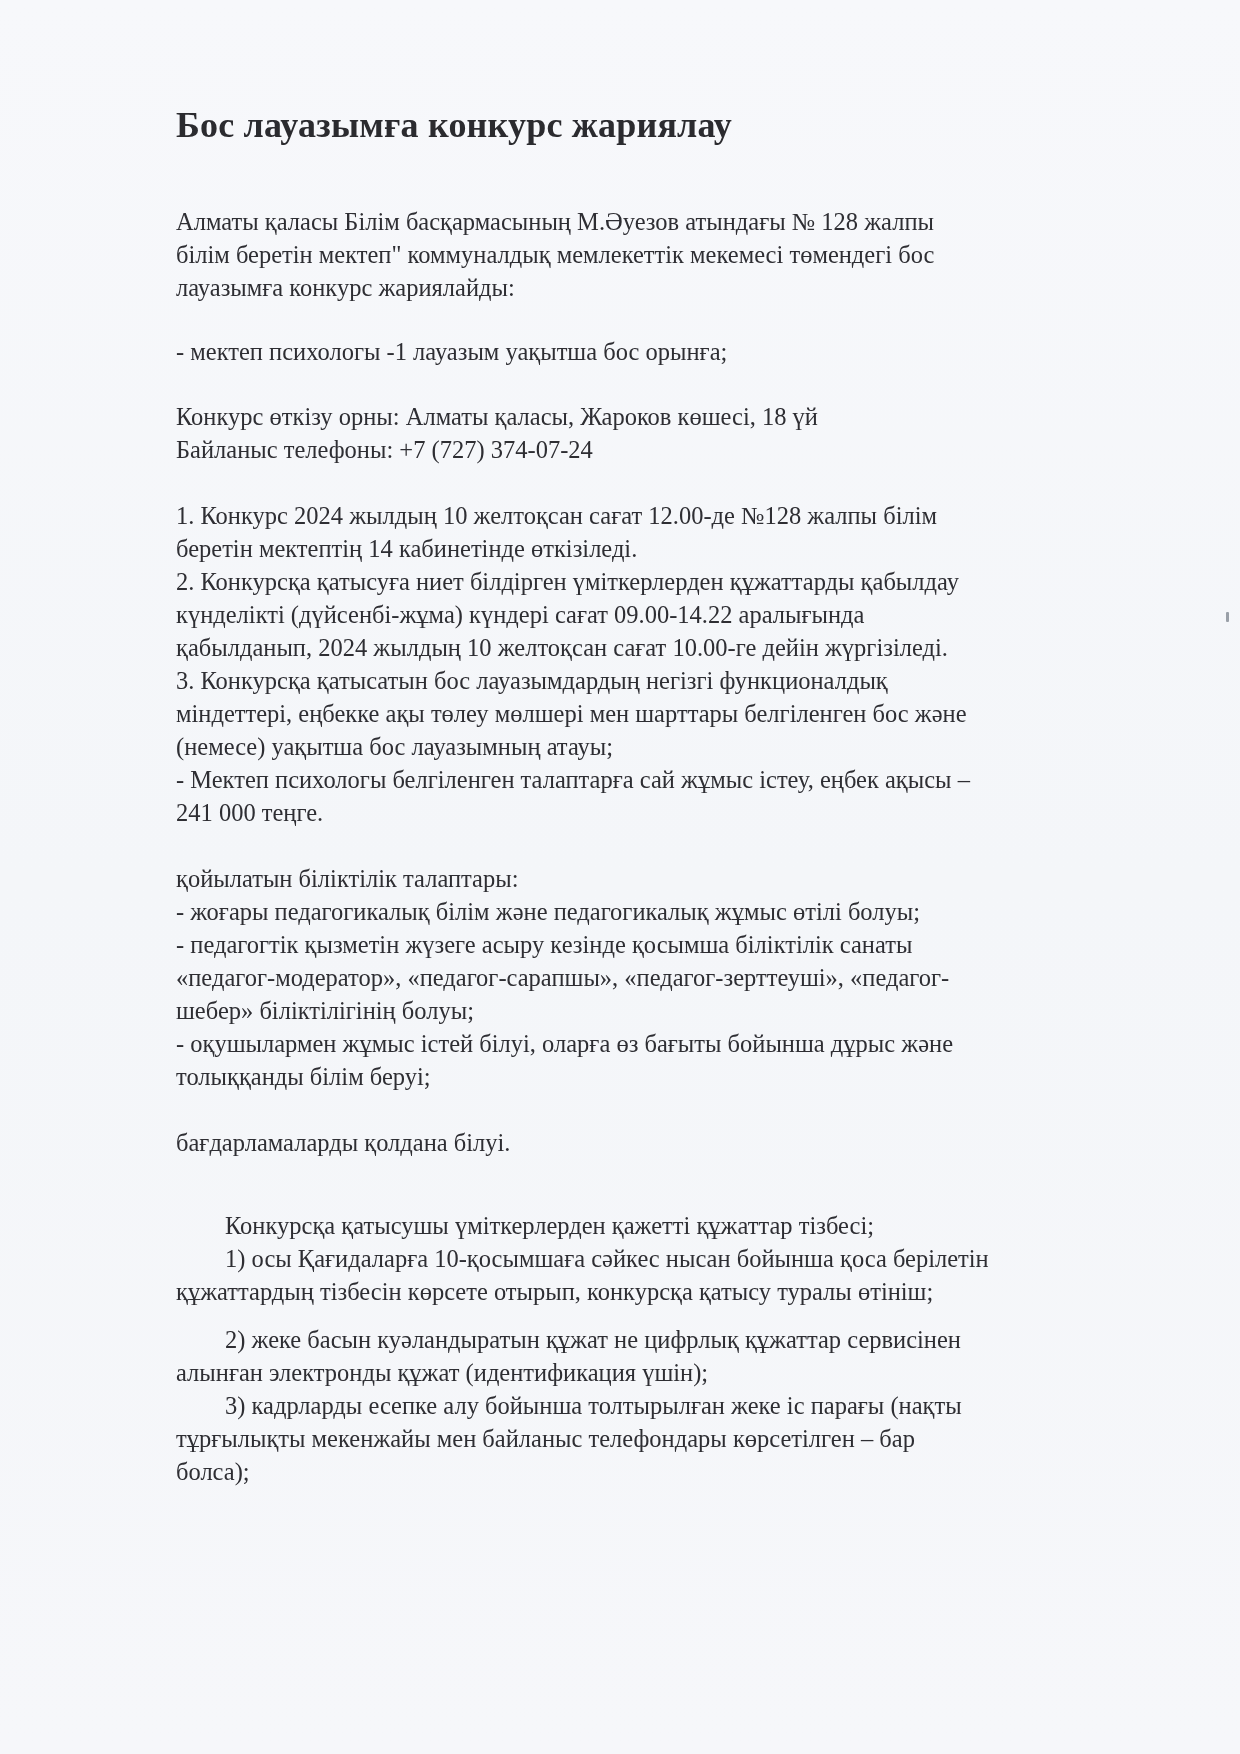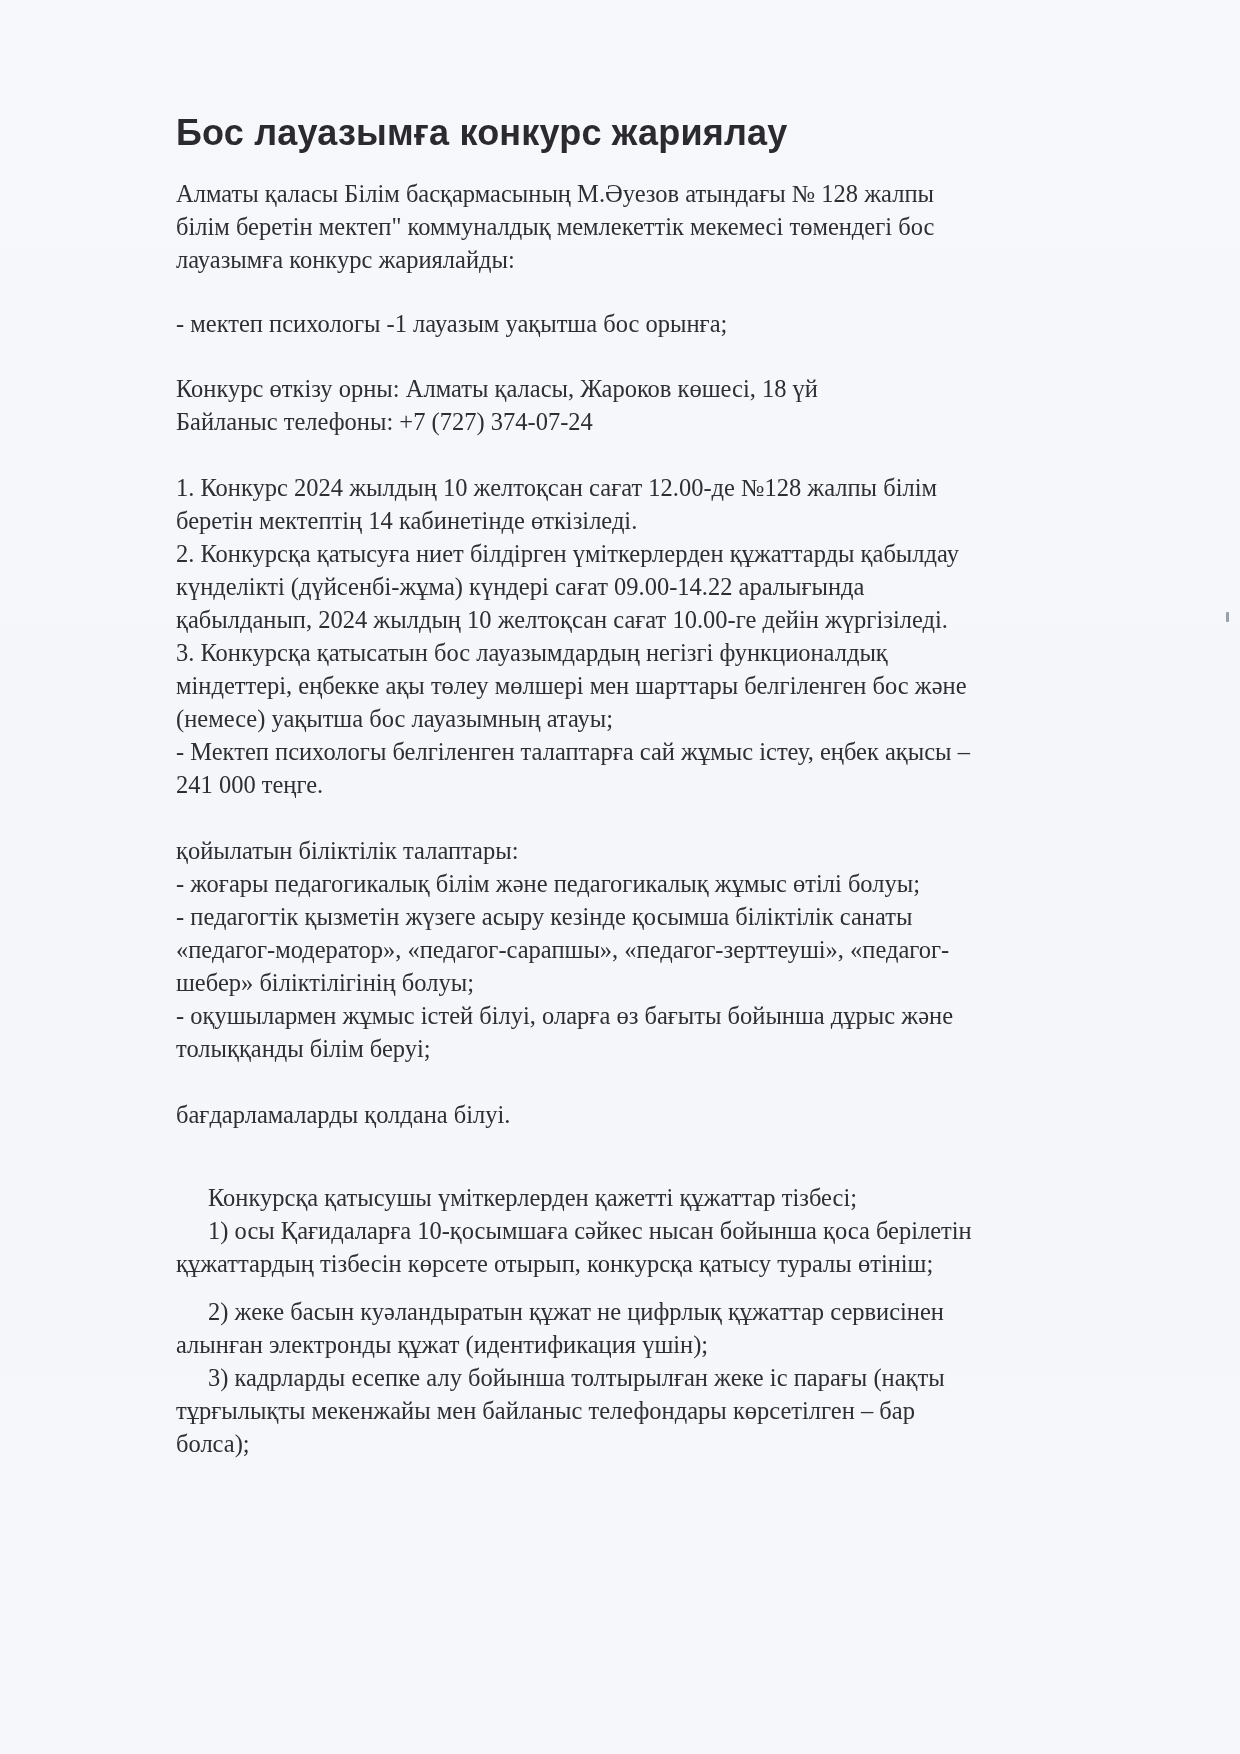--- a/index.html
+++ b/index.html
@@ -17,39 +17,40 @@
     .page {
       position: absolute;
       left: 0; top: 0;
       width: 1240px;
       height: 1754px;
       background: linear-gradient(180deg, #f7f8fb 0%, #f4f6f9 50%, #f6f7fa 100%);
     }
     .title {
       position: absolute;
       left: 176px;
-      top: 112px;
-      font-family: Liberation Sans, sans-serif;
+      top: 104px;
+      font-family: Liberation Serif, serif;
       font-weight: bold;
       font-size: 36px;
       letter-spacing: 0.2px;
       color: #2b2b2f;
       margin: 0;
       white-space: nowrap;
     }
     .line {
       position: absolute;
       left: 176px;
       font-family: "Liberation Serif", serif;
       font-size: 24.5px;
       color: #2e2e33;
       white-space: nowrap;
       line-height: 1;
+      margin-top: 28px;
     }
-    .indent { left: 208px; }
+    .indent { left: 225px; }
     .speck {
       position: absolute;
       width: 3px; height: 10px;
       background: #9aa0a8;
       border-radius: 1px;
     }
   </style>
 </head>
 <body>
 

